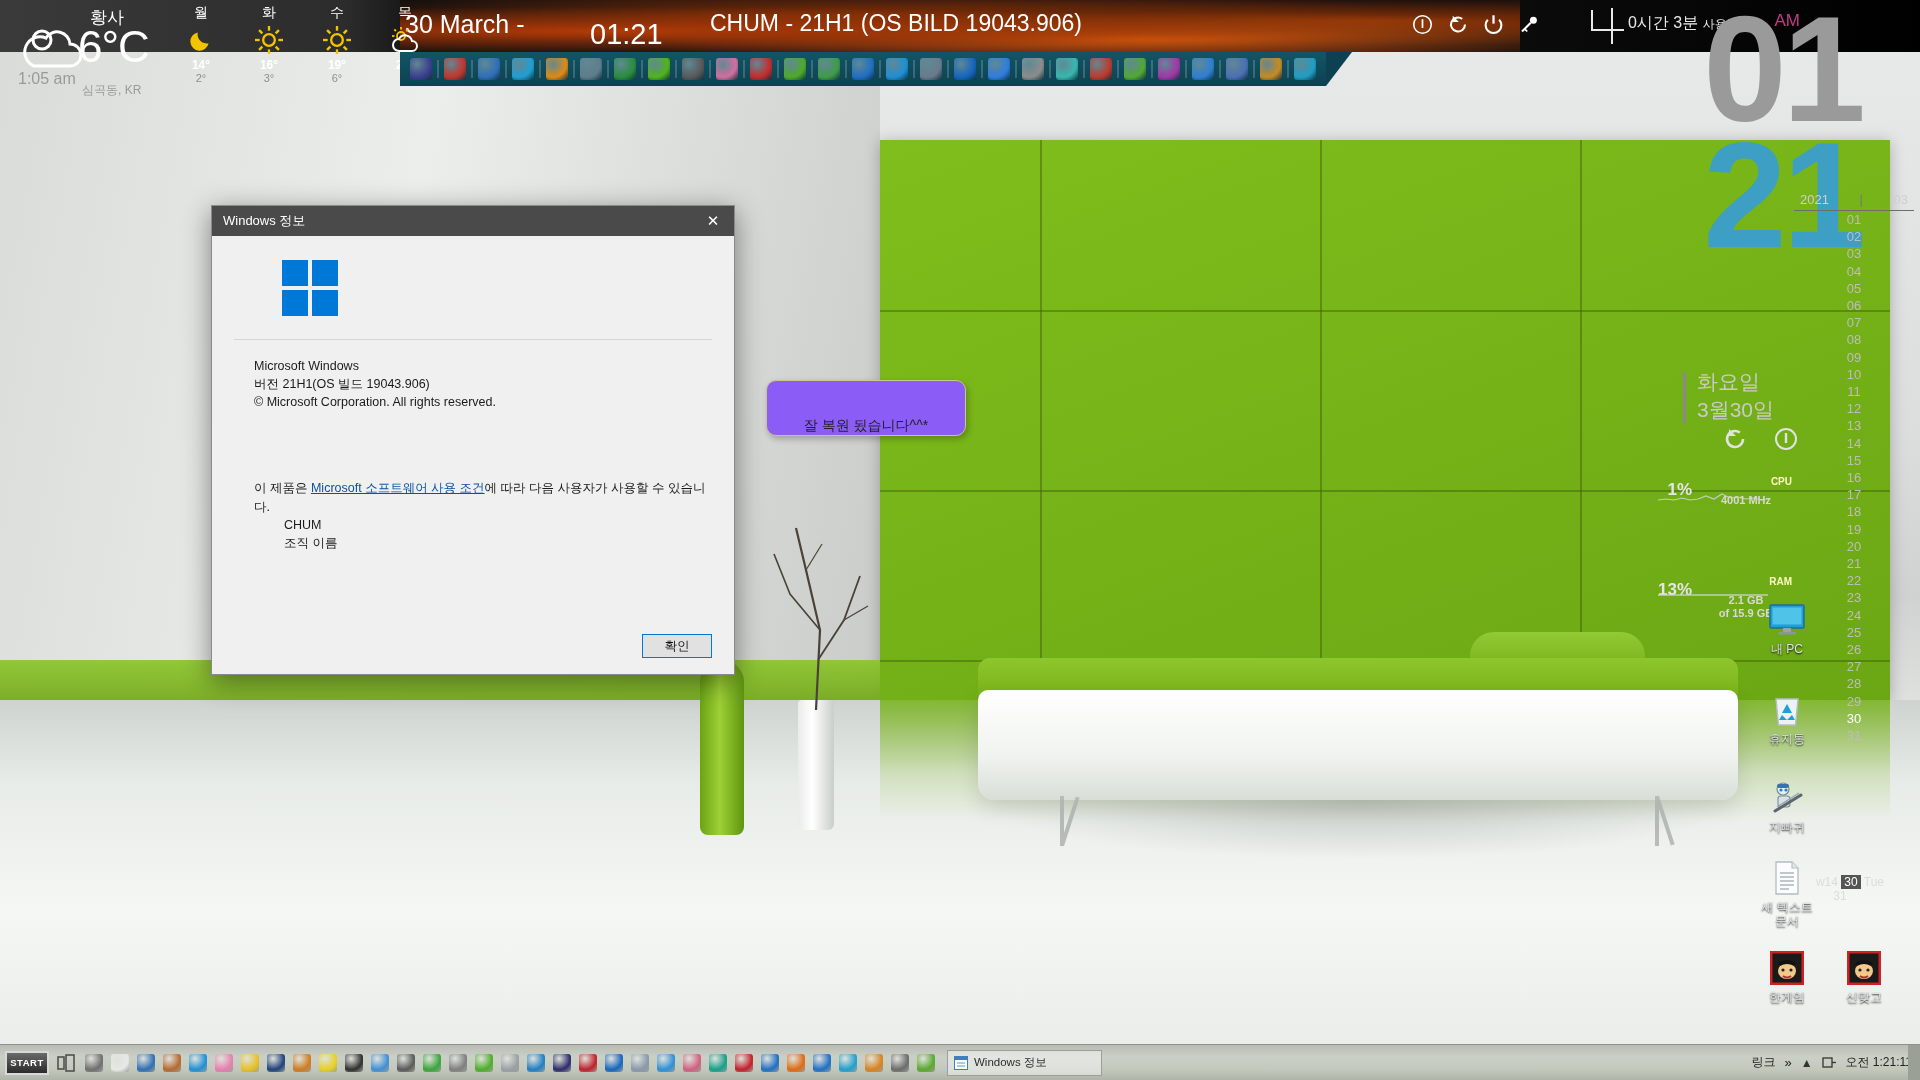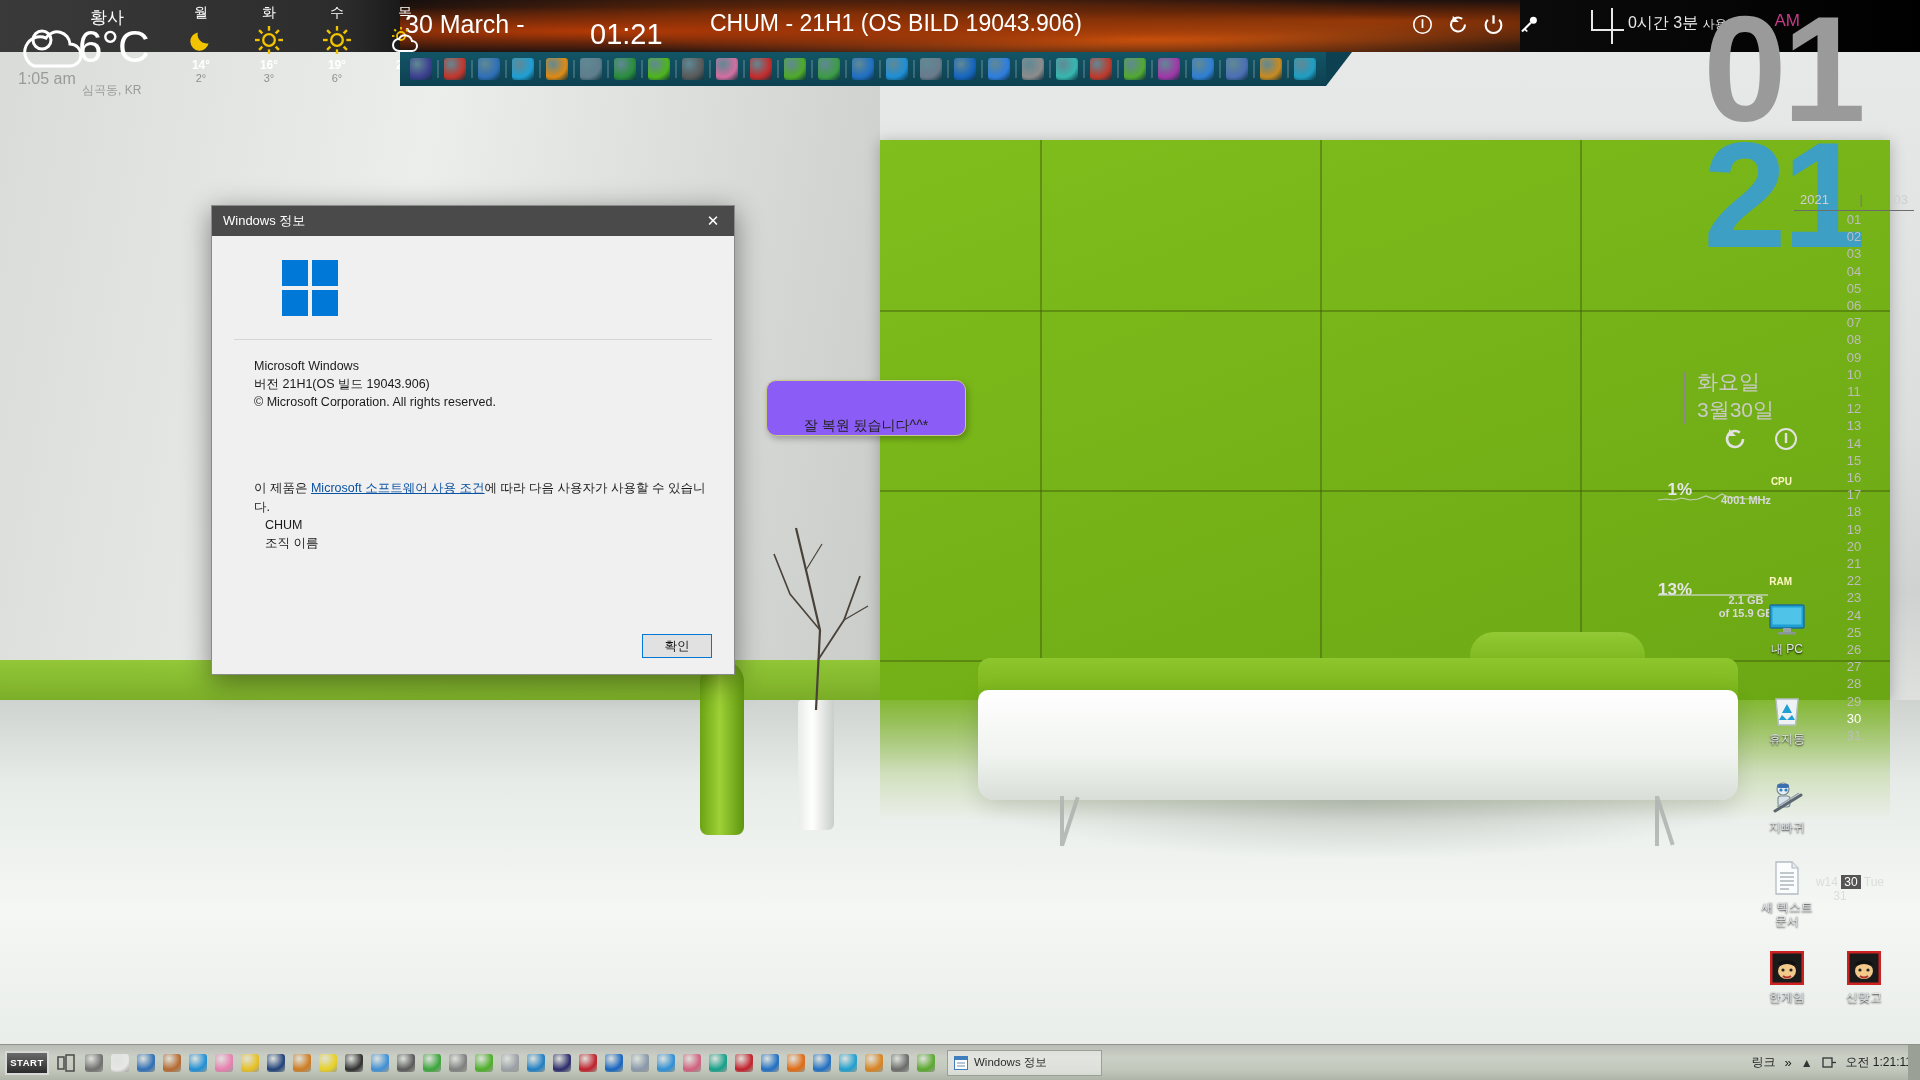--- a/index.html
+++ b/index.html
@@ -187,21 +187,21 @@
   }
   .dlg-logo { padding: 24px 0 0 70px; display:flex; align-items:center; gap: 14px;}
   .win-flag { display:grid; grid-template-columns: 1fr 1fr; grid-gap: 4px; width: 56px; height: 56px; }
   .win-flag i { background: #0078d7; display:block; }
   .win-word { font-size: 41px; color: #0b7bc1; font-weight: 300; letter-spacing: -0.5px; }
   .dlg-hr { margin: 23px 22px 0 22px; height: 1px; background: #d6d6d6; }
   .dlg-body { padding: 17px 26px 0 42px; font-size: 12.5px; color: #1a1a1a; line-height: 1.45; }
   .dlg-body p { margin-bottom: 0; }
   .dlg-gap { height: 24px; }
   .dlg-link { color: #0b52a1; text-decoration: underline; }
-  .dlg-user { margin-left: 11px; }
+  .dlg-user { margin-left: 30px; }
   .dlg-okwrap { position: absolute; right: 22px; bottom: 16px; }
   .dlg-ok {
     width: 70px; height: 24px; background: #e1e1e1; border: 1px solid #0078d7;
     font-size: 12.5px; color: #111; cursor: pointer;
     font-family: "Liberation Sans", sans-serif;
   }
 
   
   .taskbar {
     position: absolute; left: 0; bottom: 0; width: 1920px; height: 36px;

